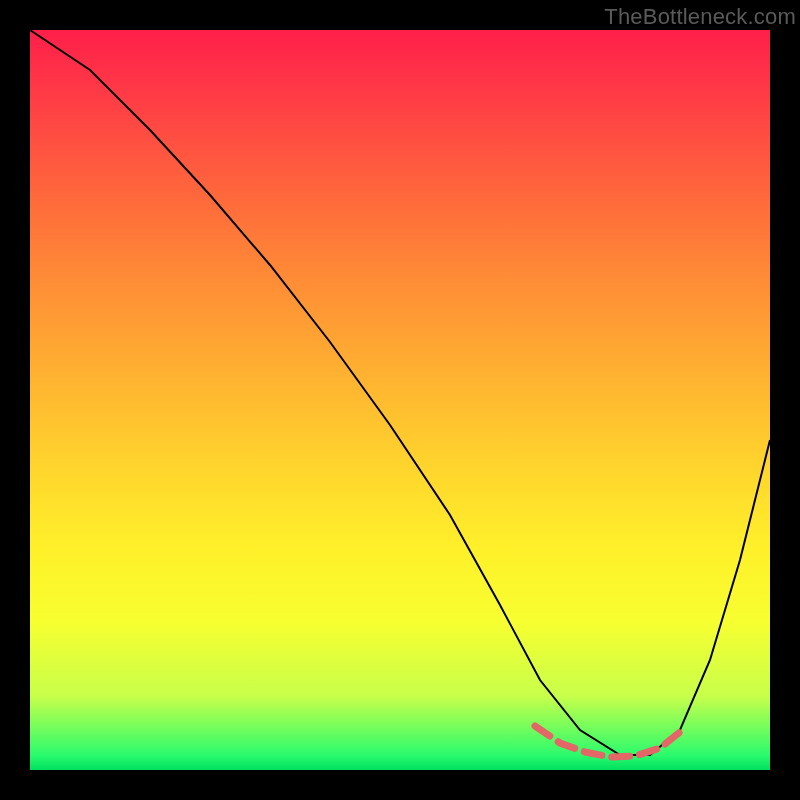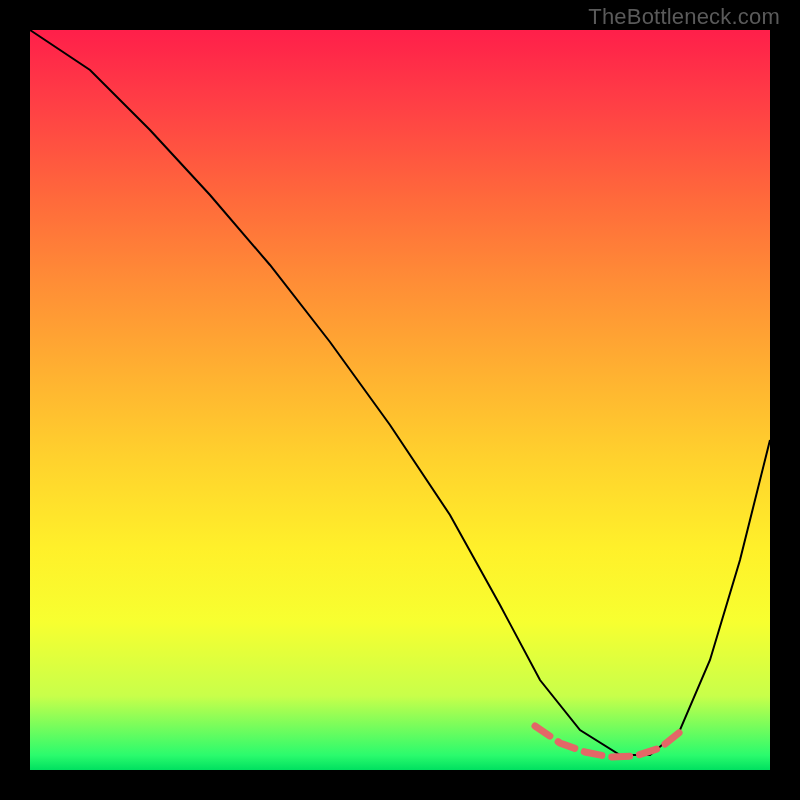--- a/index.html
+++ b/index.html
@@ -40,21 +40,21 @@
     position: absolute;
     left: 0;
     top: 0;
     width: 740px;
     height: 740px;
     overflow: visible;
   }
   .watermark {
     position: absolute;
     top: 4px;
-    right: 20px;
+    right: 4px;
     color: #5a5a5a;
     font-size: 22px;
     font-weight: 500;
     letter-spacing: 0.2px;
   }
   .curve {
     fill: none;
     stroke: #000;
     stroke-width: 2;
   }

